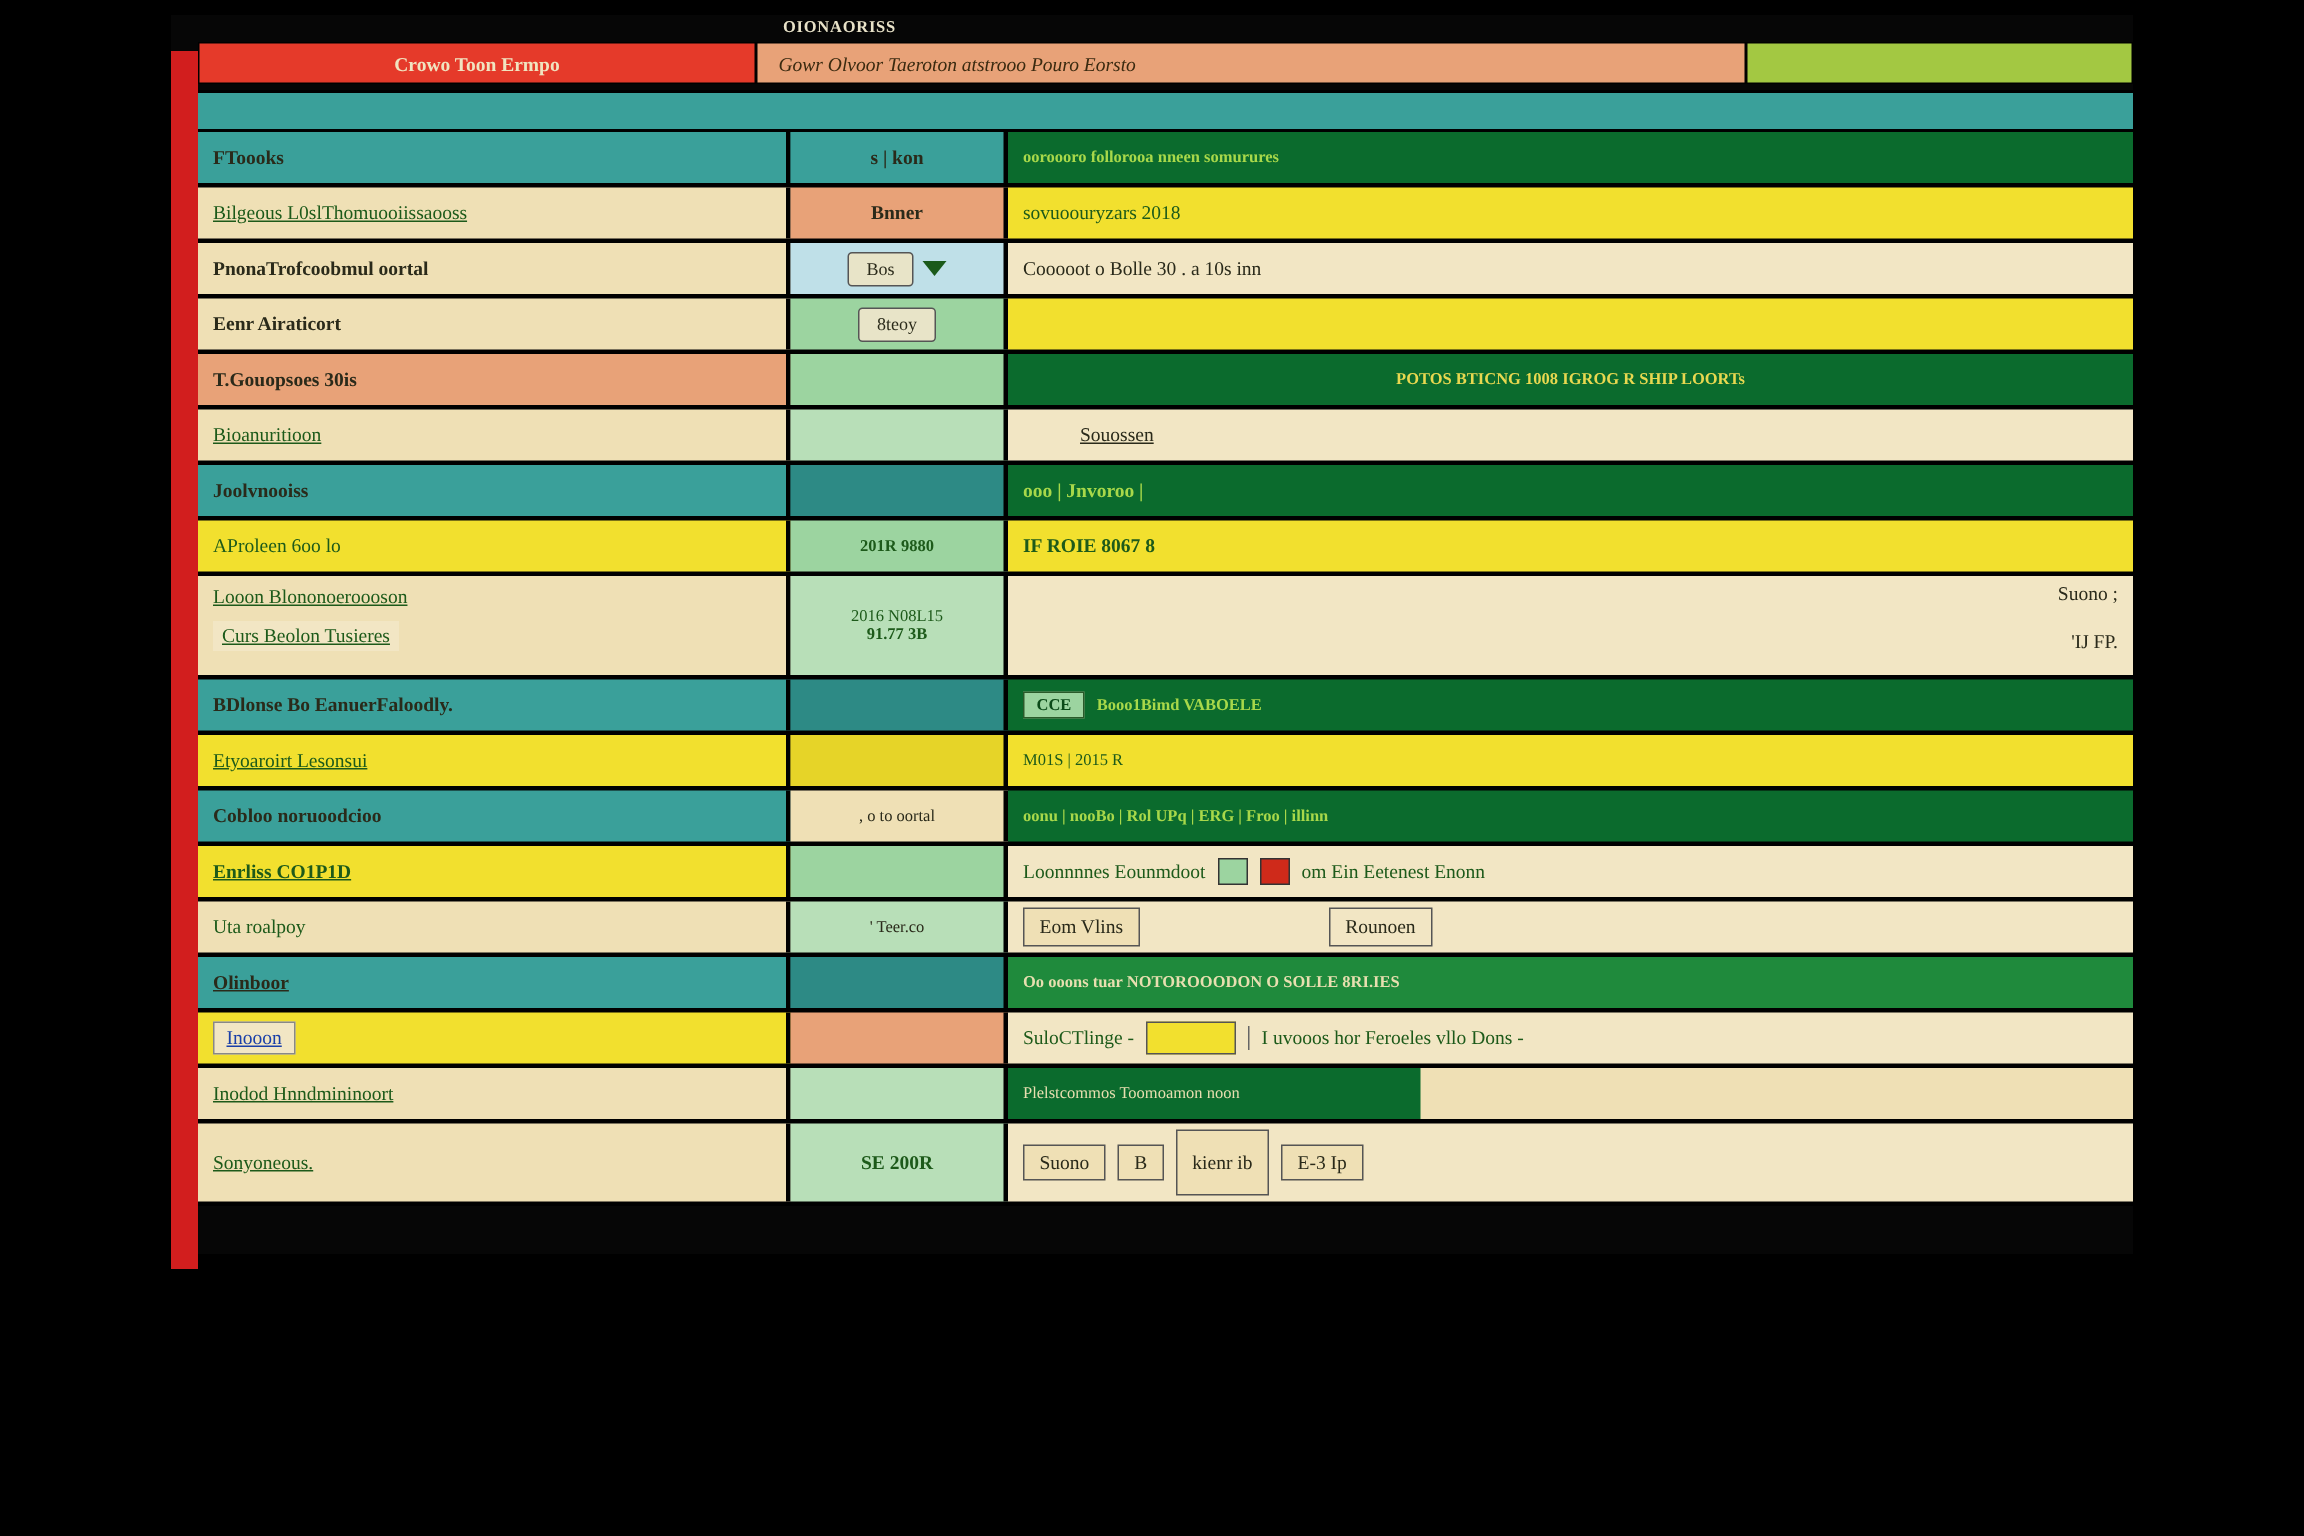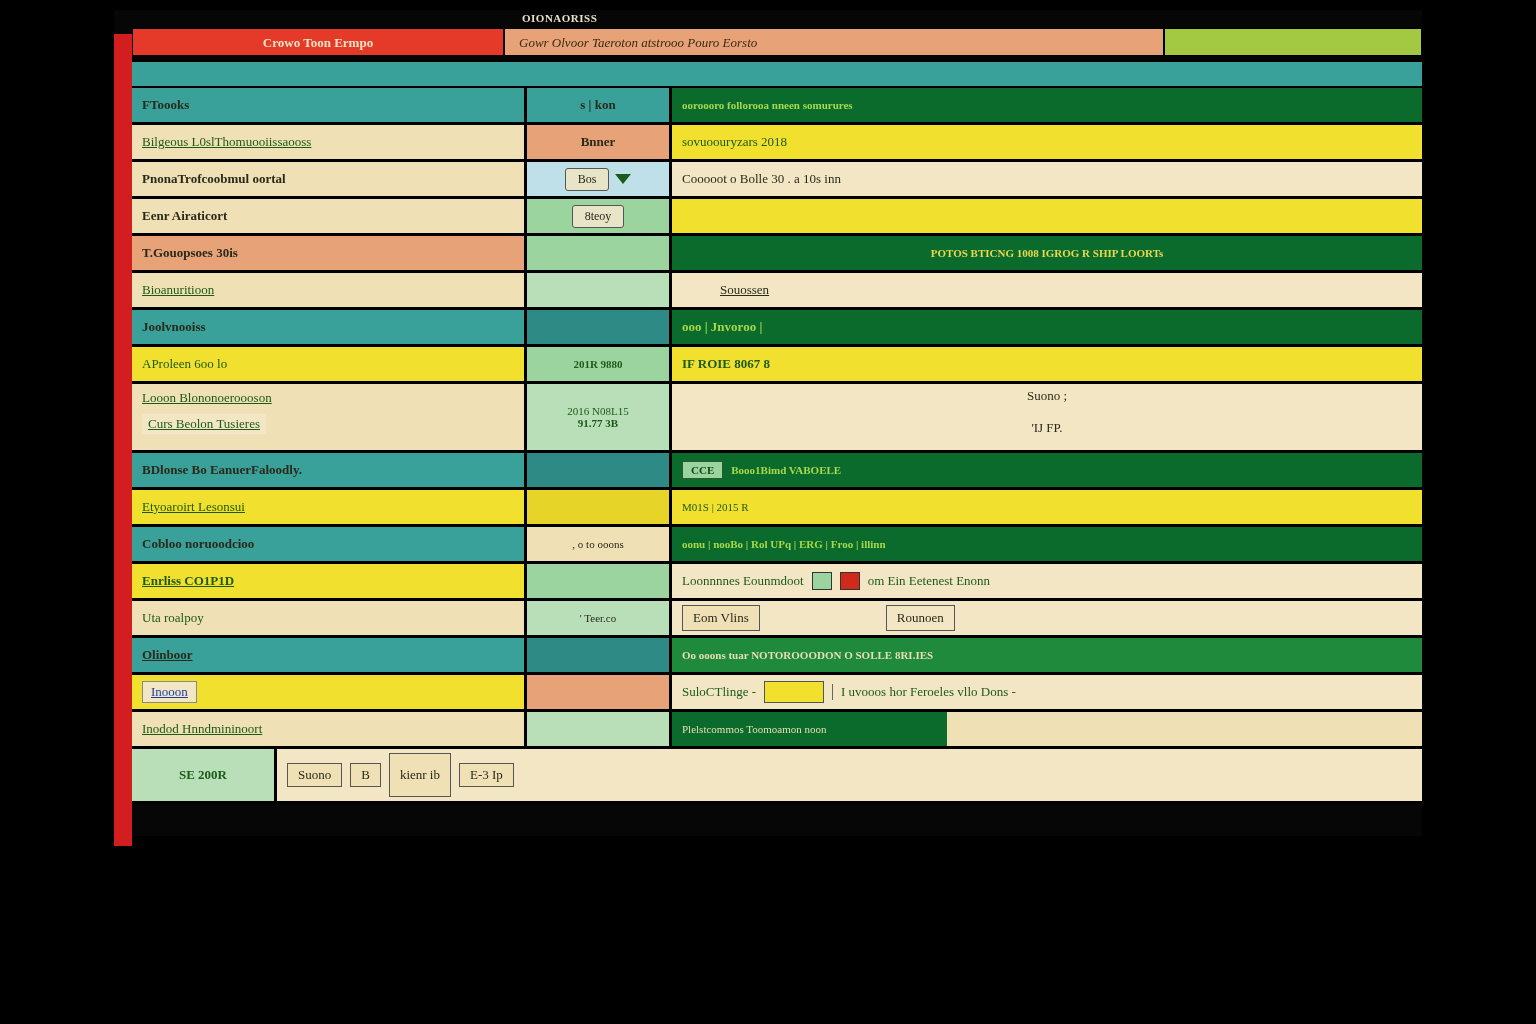--- a/index.html
+++ b/index.html
@@ -152,21 +152,21 @@
       </div>
       <div class="row" style="min-height: 66px;">
         <div class="c1 bg-cream" style="flex-direction: column; align-items: flex-start; gap: 8px;">
           <span class="t-ul t-dgreen">Looon Blononoeroooson</span>
           <span class="t-dgreen t-ul" style="background: rgb(242, 230, 196); padding: 2px 6px;">Curs Beolon   Tusieres</span>
         </div>
         <div class="c2 bg-mintL" style="flex-direction: column;">
           <span class="t-dgreen t-sm">2016 N08L15</span>
           <span class="t-dgreen t-b t-sm">91.77 3B</span>
         </div>
-        <div class="c3 bg-cream2" style="flex-direction: column; align-items: center;">
+        <div class="c3 bg-cream2" style="flex-direction: column; align-items: flex-end;">
           <span class="">Suono  ;</span>
           <span class="" style="margin-top: 8px;">'IJ FP.</span>
         </div>
       </div>
       <div class="row">
         <div class="c1 bg-teal">
           <span class="t-b">BDlonse Bo EanuerFaloodly.</span>
         </div>
         <div class="c2 bg-tealD">
           <span class=""></span>
@@ -185,21 +185,21 @@
         </div>
         <div class="c3 bg-yellow">
           <span class="t-dgreen t-sm">M01S  |  2015  R</span>
         </div>
       </div>
       <div class="row">
         <div class="c1 bg-teal">
           <span class="t-b">Cobloo noruoodcioo</span>
         </div>
         <div class="c2 bg-cream">
-          <span class="t-sm">, o to ooons</span>
+          <span class="t-sm">, o to oortal</span>
         </div>
         <div class="c3 bg-greenD">
           <span class="t-lime t-sm t-b">oonu | nooBo | Rol  UPq | ERG | Froo | illinn</span>
         </div>
       </div>
       <div class="row">
         <div class="c1 bg-yellow">
           <span class="t-dgreen t-b t-ul">Enrliss CO1P1D</span>
         </div>
         <div class="c2 bg-mint">
@@ -254,20 +254,23 @@
           <span class="t-ul t-dgreen">Inodod Hnndmininoort</span>
         </div>
         <div class="c2 bg-mintL">
           <span class=""></span>
         </div>
         <div class="c3 bg-greenD" style="padding: 0px; background: rgb(239, 224, 181);">
           <div class="bg-greenD t-cream t-sm" style="flex: 0 0 265px; align-self: stretch; display: flex; align-items: center; padding-left: 10px;">Plelstcommos Toomoamon noon</div>
         </div>
       </div>
       <div class="row">
+        <div class="c1 bg-cream">
+          <span class="t-dgreen t-ul">Sonyoneous.</span>
+        </div>
         <div class="c2 bg-mintL">
           <span class="t-dgreen t-b">SE 200R</span>
         </div>
         <div class="c3 bg-cream2">
           <span class="box" style="padding: 3px 10px;">Suono</span>
           <span class="box" style="padding: 3px 10px;">B</span>
           <span class="box" style="padding: 13px 10px;">kienr ib</span>
           <span class="box" style="padding: 3px 10px;">E-3 Ip</span>
         </div>
       </div>

